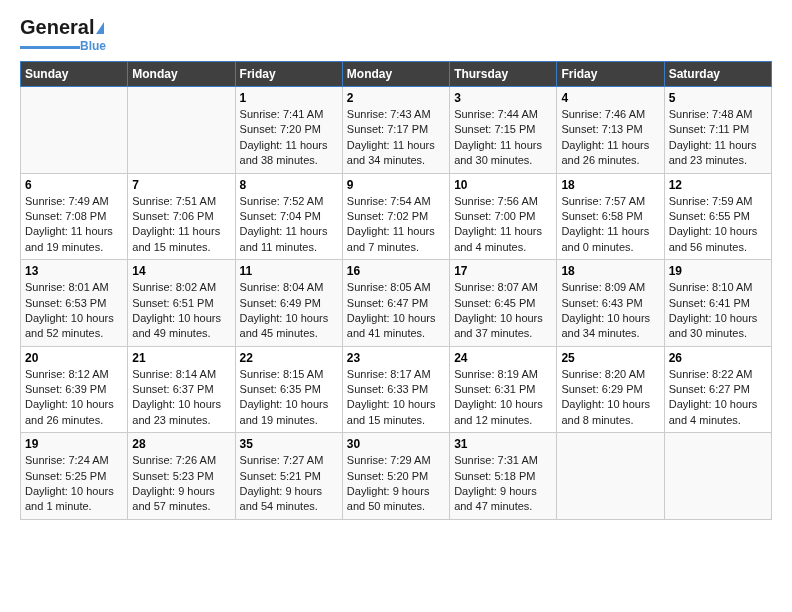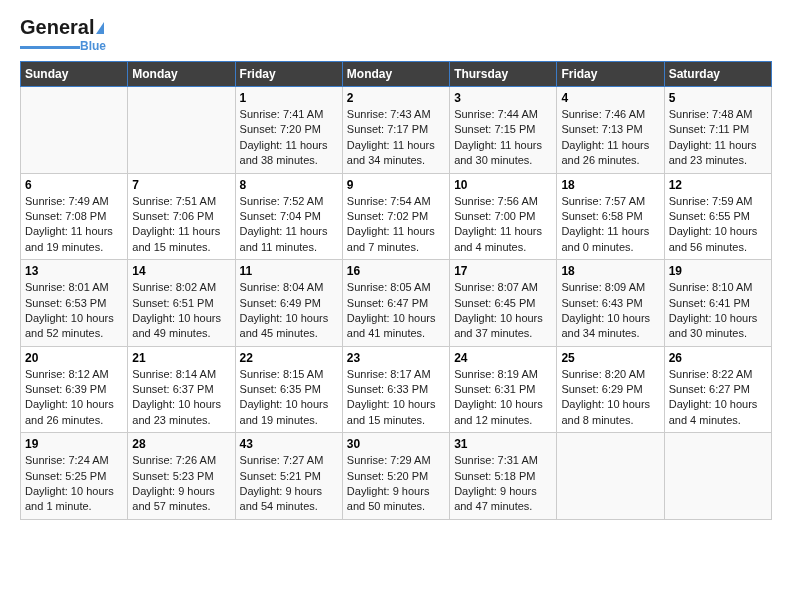--- a/index.html
+++ b/index.html
@@ -250,21 +250,21 @@
         <tr>
           <td>
             <span class="day-number">19</span>
             <div class="day-info">Sunrise: 7:24 AM<br>Sunset: 5:25 PM<br>Daylight: 10 hours and 1 minute.</div>
           </td>
           <td>
             <span class="day-number">28</span>
             <div class="day-info">Sunrise: 7:26 AM<br>Sunset: 5:23 PM<br>Daylight: 9 hours and 57 minutes.</div>
           </td>
           <td>
-            <span class="day-number">43</span>
+            <span class="day-number">35</span>
             <div class="day-info">Sunrise: 7:27 AM<br>Sunset: 5:21 PM<br>Daylight: 9 hours and 54 minutes.</div>
           </td>
           <td>
             <span class="day-number">30</span>
             <div class="day-info">Sunrise: 7:29 AM<br>Sunset: 5:20 PM<br>Daylight: 9 hours and 50 minutes.</div>
           </td>
           <td>
             <span class="day-number">31</span>
             <div class="day-info">Sunrise: 7:31 AM<br>Sunset: 5:18 PM<br>Daylight: 9 hours and 47 minutes.</div>
           </td>

